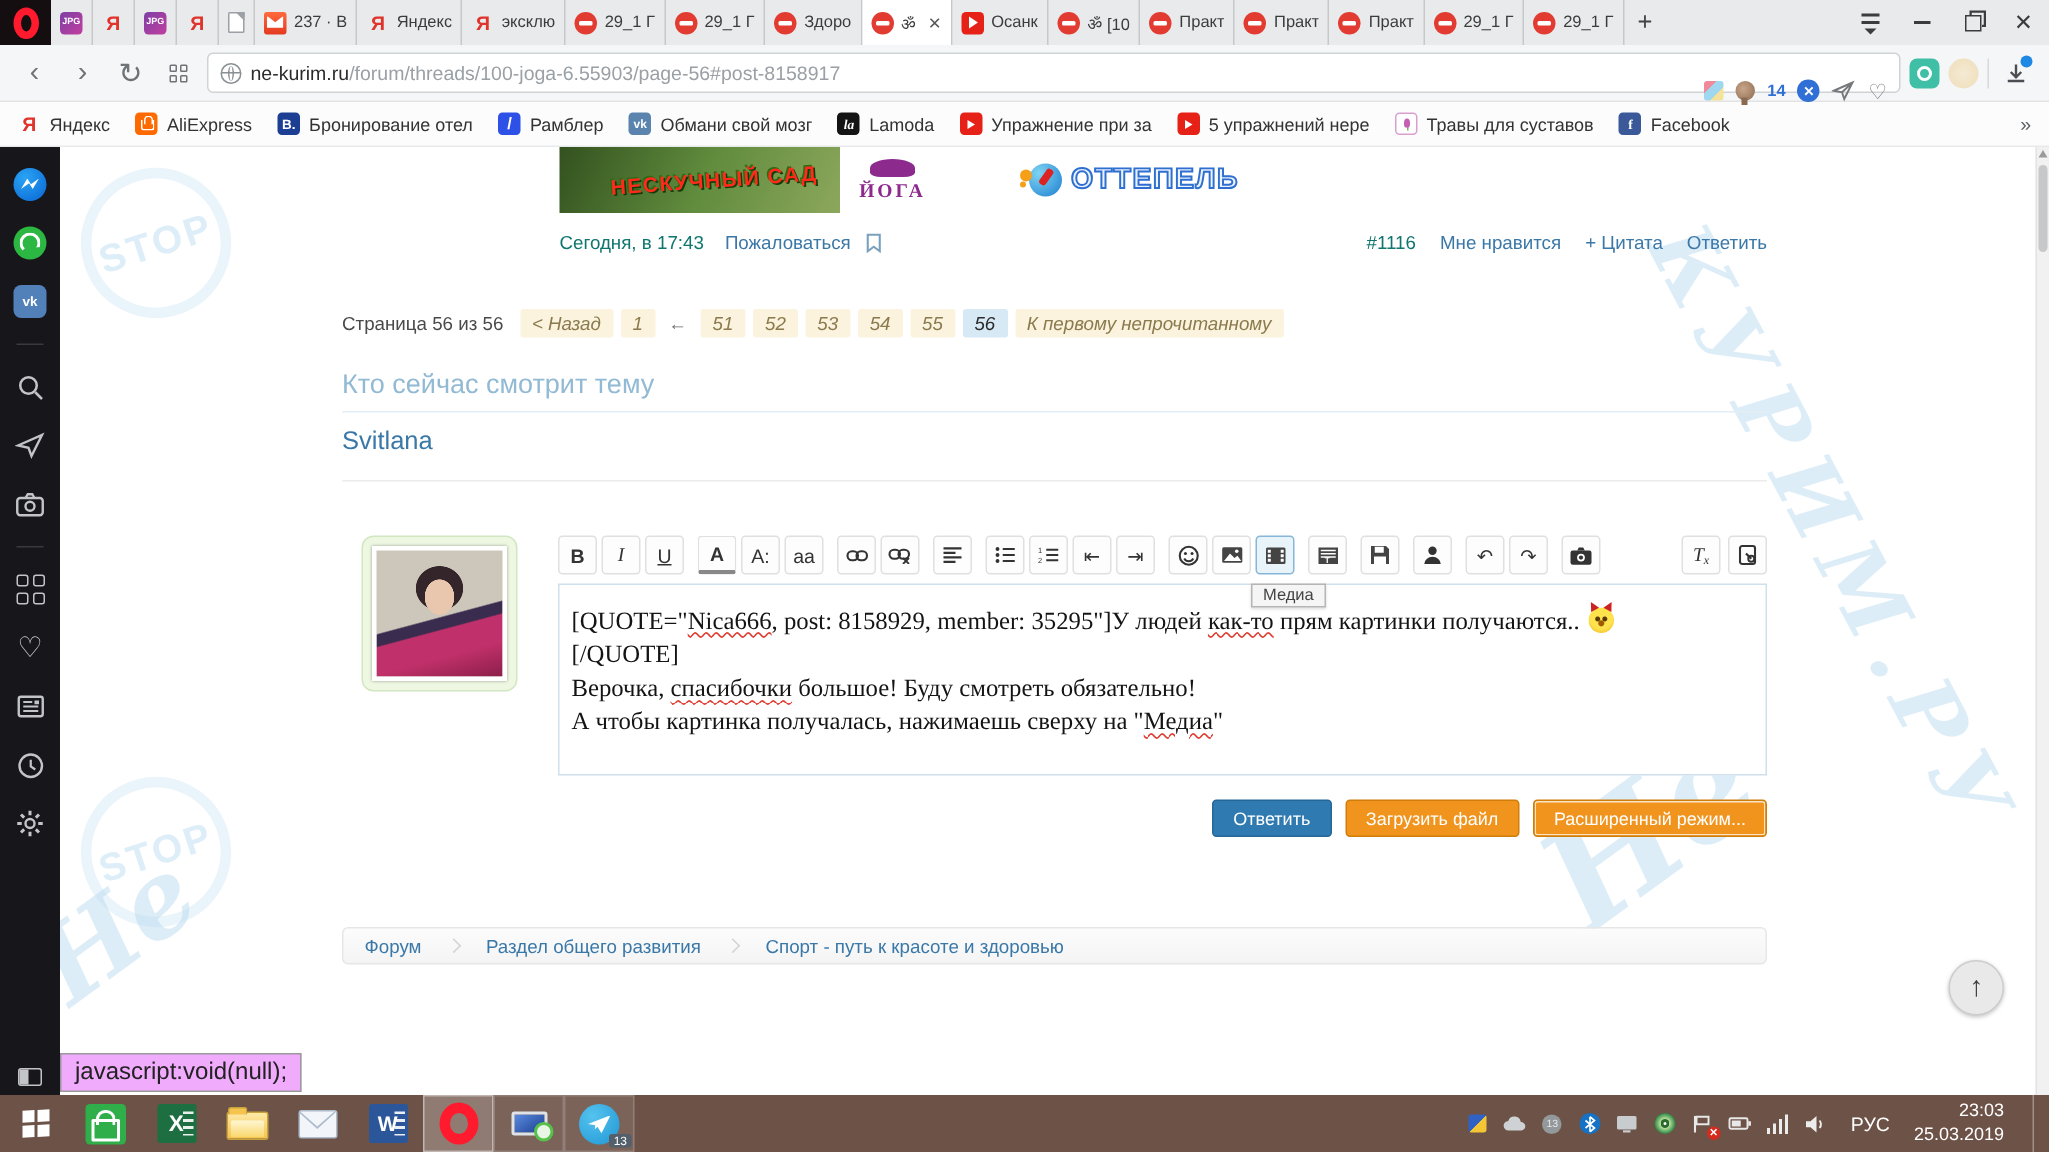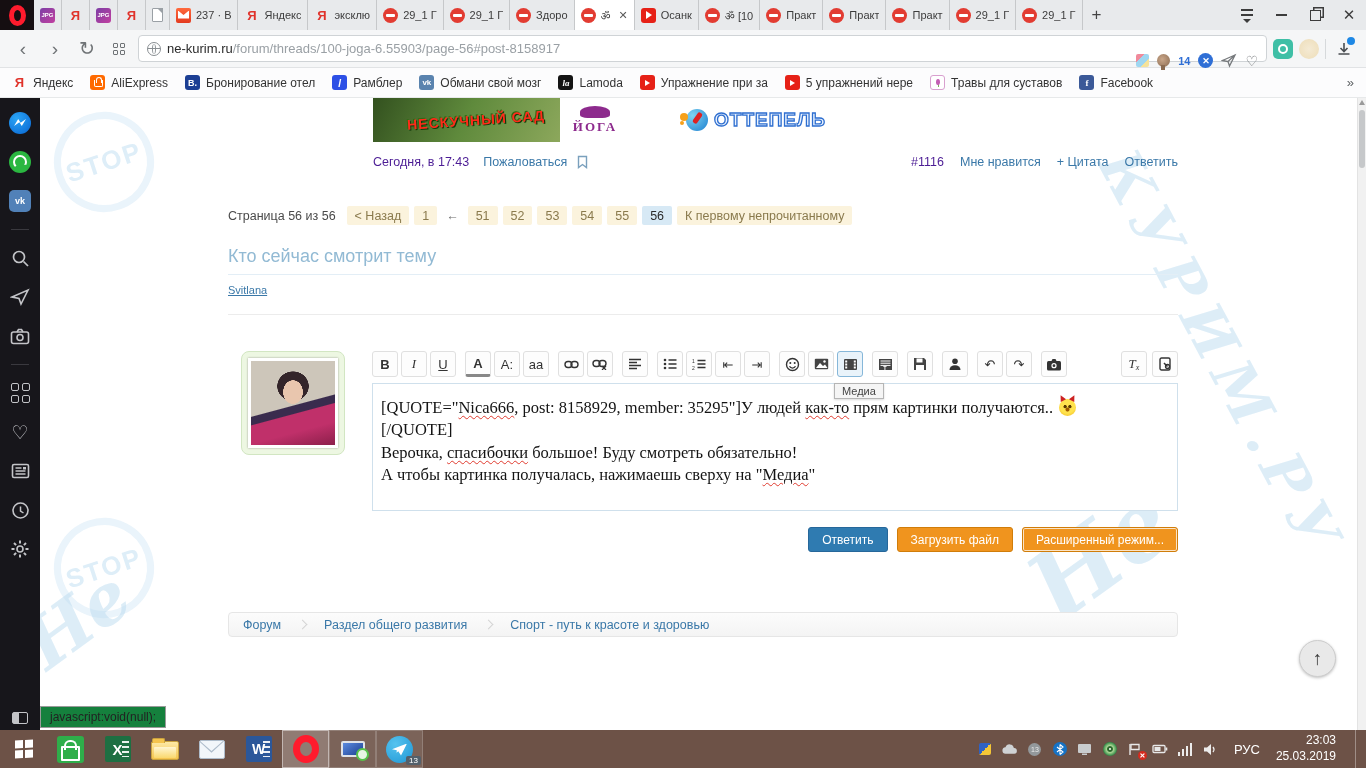--- a/index.html
+++ b/index.html
@@ -120,35 +120,35 @@
   .banner-yoga{left:332px;width:70px;background:#fff;flex-direction:column;gap:1px;}
   .yoga-fig{width:30px;height:12px;background:#8d2a8d;border-radius:50% 50% 25% 25%;}
   .banner-yoga span{color:#8d2a8d;font-weight:bold;font-size:13px;letter-spacing:2px;font-family:"Liberation Serif",serif;}
   .banner-ottepel{left:422px;width:212px;background:#fff;gap:6px;}
   .otte-logo{width:22px;height:22px;border-radius:50%;background:radial-gradient(circle at 30% 30%,#7fd4f2,#1c7fd0);position:relative;flex:none;}
   .otte-logo::before{content:"";position:absolute;left:9px;top:3px;width:5px;height:12px;background:#d22;transform:rotate(35deg);border-radius:2px;}
   .otte-logo::after{content:"";position:absolute;left:-6px;top:4px;width:8px;height:8px;border-radius:50%;background:#f6a01a;box-shadow:-2px 6px 0 -2px #f6a01a;}
   .banner-ottepel span{font-size:19px;font-weight:bold;letter-spacing:1px;color:#eaf3ff;-webkit-text-stroke:1.3px #2f6fd0;}
 
   .postmeta{display:flex;align-items:center;margin:13px 0 0 145px;font-size:12.5px;}
-  .muted{color:#4c1d95;}
+  .muted{color:#0f766e;}
   .lnk{color:#3a78a8;text-decoration:none;}
   .postmeta .gap{margin-left:14px;}
   .bkm{margin-left:10px;}
   .postmeta-right{margin-left:auto;display:flex;align-items:center;gap:16px;}
 
   .pagenav{display:flex;align-items:center;gap:5px;margin-top:37px;font-size:12.5px;color:#4a4a4a;}
   .pgl{margin-right:6px;}
-  .pg{background:#fbf3dd;color:#8a7a4d;padding:2.5px 8px;border-radius:2px;white-space:nowrap;}
+  .pg{background:#fbf3dd;color:#8a7a4d;padding:2.5px 8px;border-radius:2px;white-space:nowrap;font-style:italic;}
   .pg.arrow{background:transparent;color:#6a6a6a;padding:2.5px 4px;}
   .pg.current{background:#d7e9f5;color:#2b2b2b;}
 
   .viewers{margin-top:21px;}
   .viewers h3{margin:0;font-weight:normal;font-size:18px;color:#92bad4;padding-bottom:7px;border-bottom:1px solid #e3eef6;}
-  .viewers .vuser{display:inline-block;margin-top:9px;font-size:11px;text-decoration:underline;}
+  .viewers .vuser{display:inline-block;margin-top:9px;font-size:17px;}
   .viewers-block{border-bottom:1px solid #ececec;padding-bottom:16px;}
 
   .quickreply{display:flex;margin-top:36px;}
   .avatar-card{width:104px;height:104px;background:#edf7e2;border:1px solid #d2e6c2;border-radius:8px;padding:6px;flex:none;margin-left:13px;}
   .avatar-photo{width:100%;height:100%;border:3px solid #fff;box-shadow:0 0 2px rgba(0,0,0,.35);
     background:
       radial-gradient(ellipse 10px 12px at 50% 37%,#e9c6ae 97%,transparent),
       radial-gradient(ellipse 16px 15px at 50% 30%,#34252a 97%,transparent),
       linear-gradient(165deg,transparent 52%,#3a2c4e 53% 60%,#c0306a 61% 78%,#8c1f4a),
       #cdc6ba;}
@@ -189,21 +189,21 @@
   .crumb-sep{width:7px;height:7px;border-right:1.5px solid #d4d4d4;border-top:1.5px solid #d4d4d4;transform:rotate(45deg);margin:0 8px;flex:none;}
 
   .footerbar{margin-top:23px;height:22px;background:#1d6796;color:#fff;display:flex;align-items:center;padding:0 9px;font-size:12px;}
   .footerbar .flinks{margin-left:auto;display:flex;gap:15px;}
   .flink{color:#fff;text-decoration:none;}
   .copyright{position:relative;margin-top:9px;font-size:12px;color:#464646;line-height:1.35;padding-left:2px;}
   .agebadge{position:absolute;right:-10px;top:-3px;background:#b7161f;color:#fff;font-weight:bold;font-size:13px;padding:3px 6px;border-radius:2px;}
 
   .scrolltop{position:absolute;right:30px;top:542px;width:37px;height:37px;border-radius:50%;background:#e9e9e9;border:1px solid #cdcdcd;
     box-shadow:0 1px 3px rgba(0,0,0,.25);display:flex;align-items:center;justify-content:center;color:#3d3d3d;font-size:19px;font-weight:bold;z-index:4;}
-  .statusbubble{position:absolute;left:0;bottom:2px;background:#15803d;border:1px solid #9a9a9a;padding:3px 9px;font-size:12px;color:#222;z-index:4;}
+  .statusbubble{position:absolute;left:0;bottom:2px;background:#f0abfc;border:1px solid #9a9a9a;padding:3px 9px;font-size:16px;color:#222;z-index:4;}
   .pscroll{position:absolute;right:0;top:0;bottom:0;width:9px;background:#f1f1f1;border-left:1px solid #e3e3e3;z-index:3;}
   .pscroll .uparr{position:absolute;top:2px;left:1px;width:0;height:0;border-left:3.5px solid transparent;border-right:3.5px solid transparent;border-bottom:5px solid #9a9a9a;}
   .pscroll .thumb{position:absolute;top:12px;left:1px;width:6px;height:58px;background:#c6c8ca;border-radius:3px;}
 
   
   .taskbar{height:38px;background:#6d5247;display:flex;align-items:center;color:#fff;}
   .tslot{width:47px;height:38px;display:flex;align-items:center;justify-content:center;position:relative;flex:none;}
   .tslot.running{background:rgba(255,255,255,.10);box-shadow:inset 0 0 0 1px rgba(255,255,255,.18);}
   .tslot.active{background:rgba(255,255,255,.24);box-shadow:inset 0 0 0 1px rgba(255,255,255,.45);}
   .startlogo{display:grid;grid-template-columns:8px 8px;grid-gap:1.5px;transform:skewY(-3deg);}

